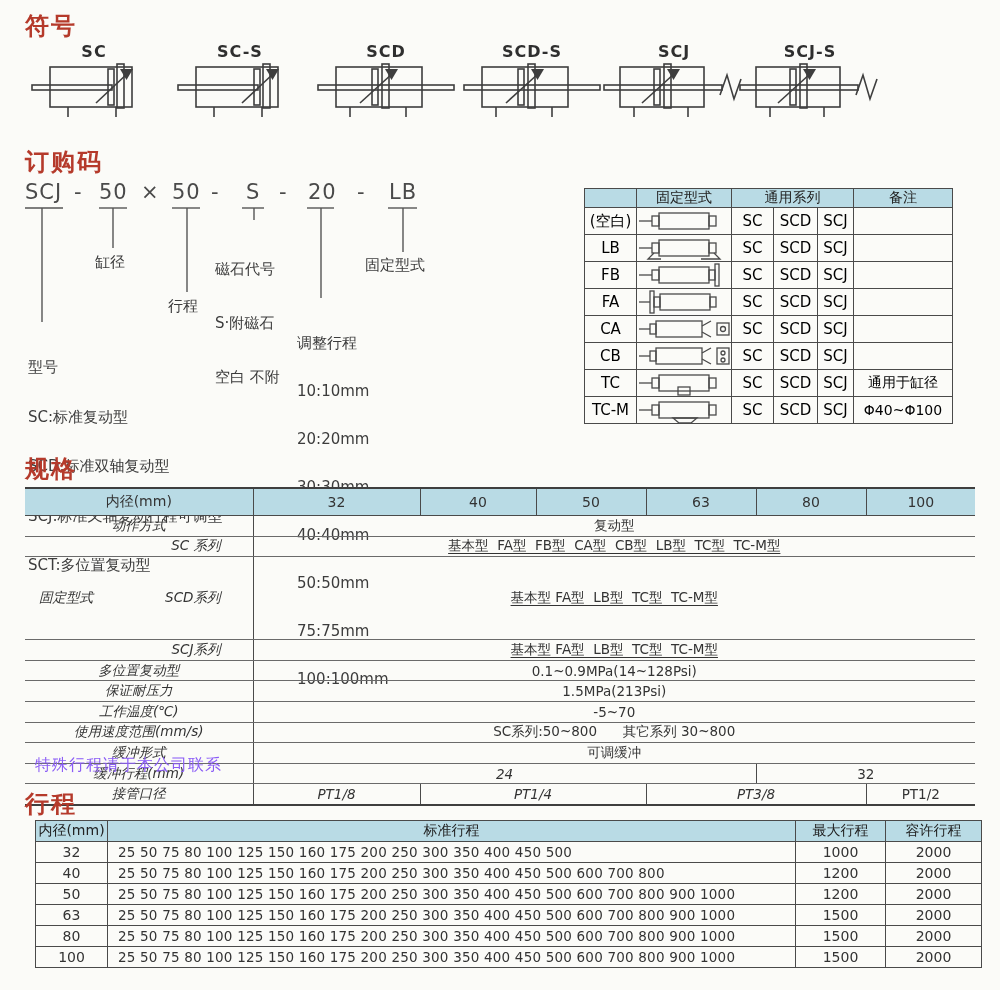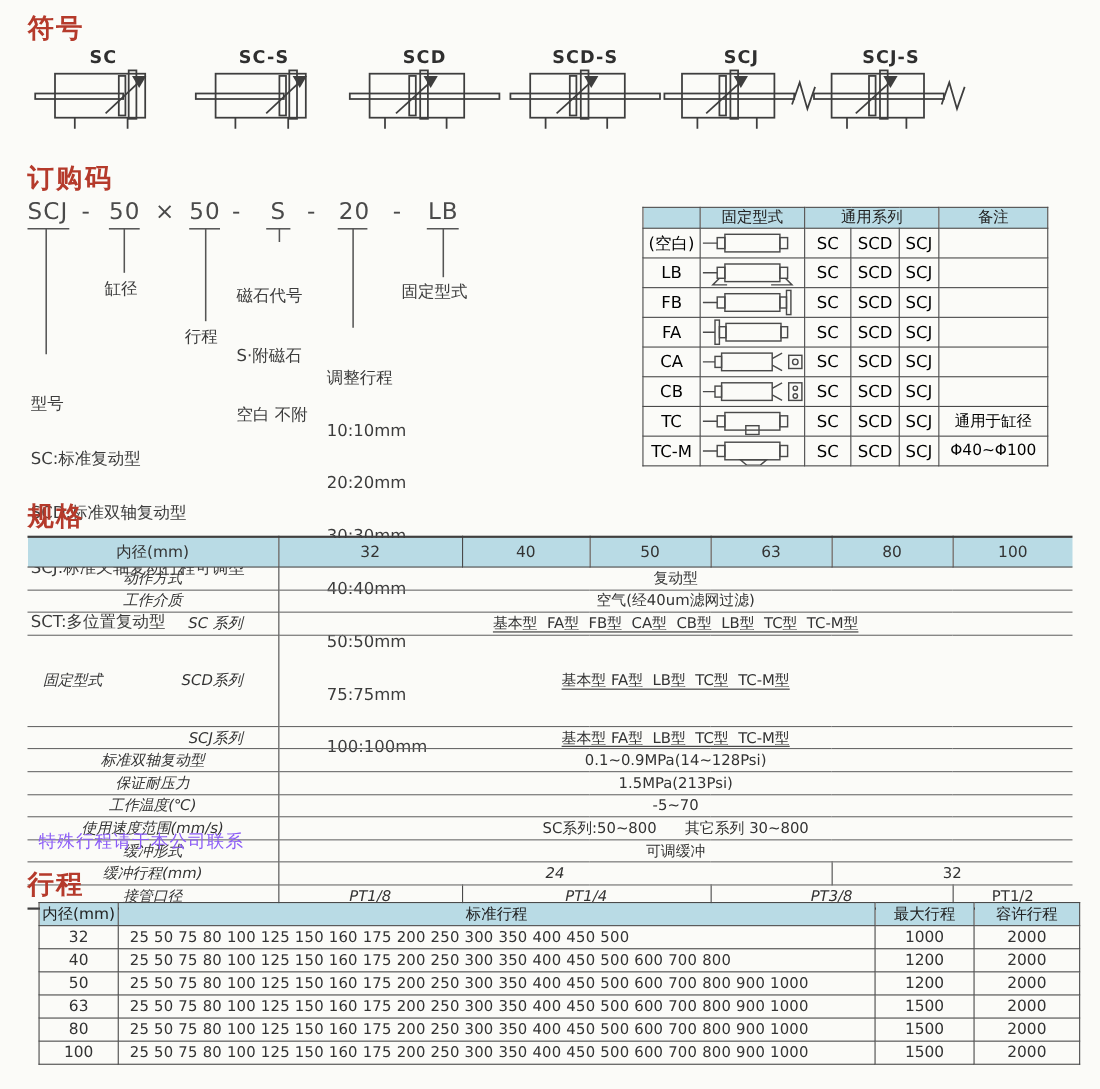--- a/index.html
+++ b/index.html
@@ -373,42 +373,38 @@
       <td class="bluehead">50</td>
       <td class="bluehead">63</td>
       <td class="bluehead">80</td>
       <td class="bluehead">100</td>
     </tr>
     <tr>
       <td class="lab">动作方式</td>
       <td colspan="6">复动型</td>
     </tr>
     <tr>
-      <td class="lab">工作介质</td>
-      <td colspan="6">空气(经40um滤网过滤)</td>
-    </tr>
-    <tr>
       <td class="lab ser">SC 系列</td>
       <td colspan="6" class="u">基本型  FA型  FB型  CA型  CB型  LB型  TC型  TC-M型</td>
     </tr>
     <tr>
       <td class="lab grp">
         <div class="grpwrap">
           <span>固定型式</span>
           <span>SCD系列</span>
         </div>
       </td>
       <td colspan="6" class="u">基本型 FA型  LB型  TC型  TC-M型</td>
     </tr>
     <tr>
       <td class="lab ser">SCJ系列</td>
       <td colspan="6" class="u">基本型 FA型  LB型  TC型  TC-M型</td>
     </tr>
     <tr>
-      <td class="lab">标准双轴复动型</td>
+      <td class="lab">多位置复动型</td>
       <td colspan="6">0.1~0.9MPa(14~128Psi)</td>
     </tr>
     <tr>
       <td class="lab">保证耐压力</td>
       <td colspan="6">1.5MPa(213Psi)</td>
     </tr>
     <tr>
       <td class="lab">工作温度(℃)</td>
       <td colspan="6">-5~70</td>
     </tr>

